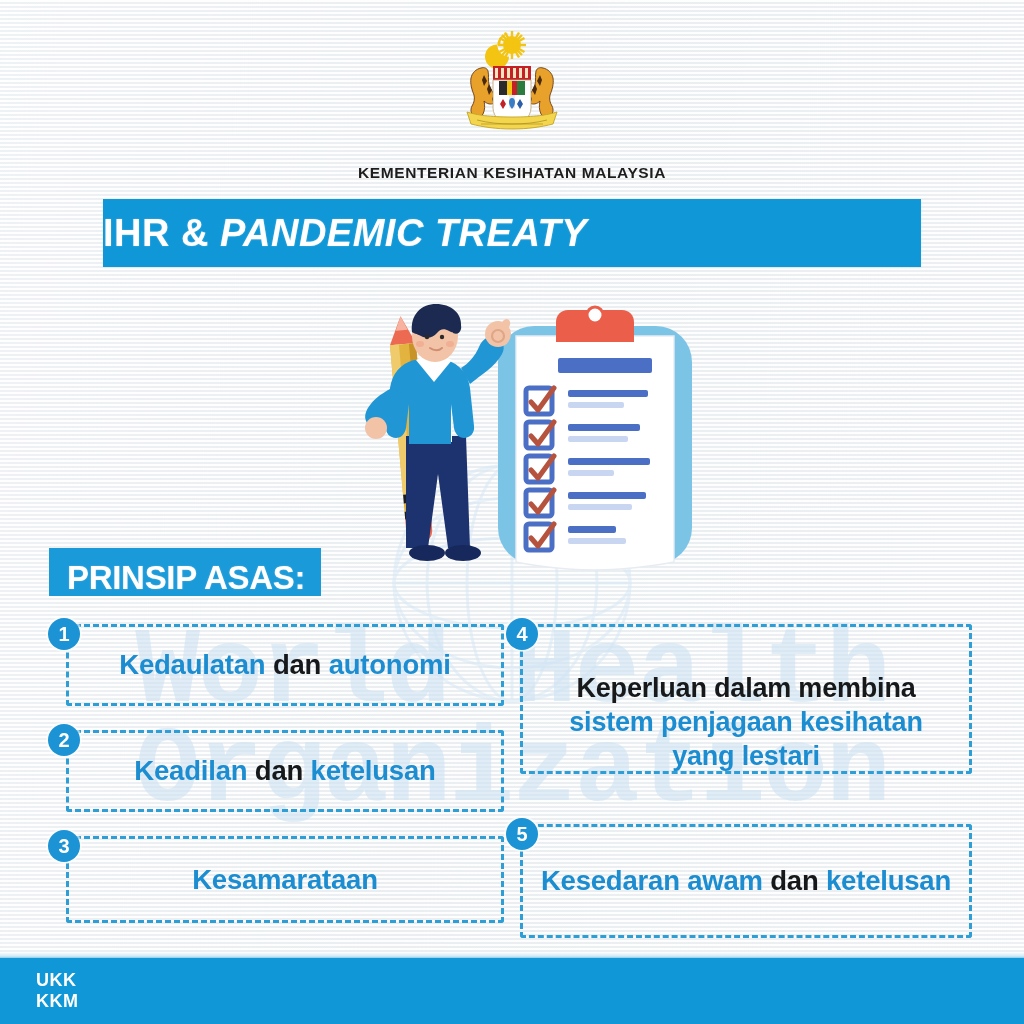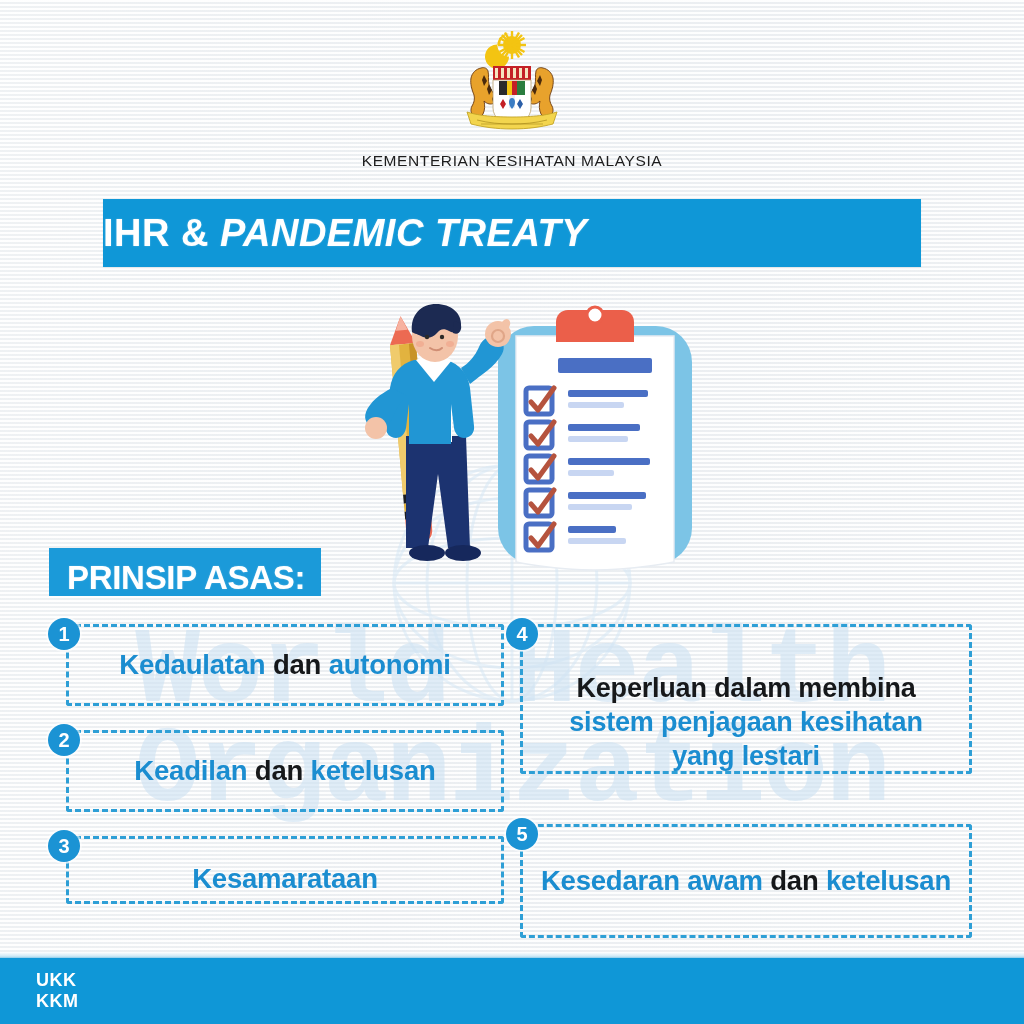--- a/index.html
+++ b/index.html
@@ -57,23 +57,23 @@
 
   
   #header {
     position:absolute;
     top:28px; left:0; right:0;
     text-align:center;
     z-index:5;
   }
   #crest { display:block; margin:0 auto; }
   #ministry-name {
-    margin-top:6px;
+    margin-top:18px;
     font-size:15.5px;
-    font-weight:normal;
+    font-weight:bold;
     letter-spacing:0.6px;
     color:#1d1d1d;
   }
 
   
   #title-banner {
     position:absolute;
     left:103px; top:199px;
     width:818px; height:68px;
     background:#0f97d7;
@@ -153,21 +153,21 @@
     font-weight:bold;
     display:flex; align-items:center; justify-content:center;
     line-height:1;
     z-index:8;
     box-shadow:0 0 0 2px rgba(255,255,255,0.55);
   }
 
   
   #pbox-1 { left:66px;  top:12px;  width:438px; height:82px;  }
   #pbox-2 { left:66px;  top:118px; width:438px; height:82px;  }
-  #pbox-3 { left:66px;  top:224px; width:438px; height:68px;align-items:flex-end;  }
+  #pbox-3 { left:66px;  top:224px; width:438px; height:87px;  }
   
   #pbox-4 { left:520px; top:12px;  width:452px; height:150px; }
   #pbox-5 { left:520px; top:212px; width:452px; height:114px;  }
 
   #badge-1 { left:48px;  top:6px;   }
   #badge-2 { left:48px;  top:112px; }
   #badge-3 { left:48px;  top:218px; }
   #badge-4 { left:506px; top:6px;   }
   #badge-5 { left:506px; top:206px; }
 

